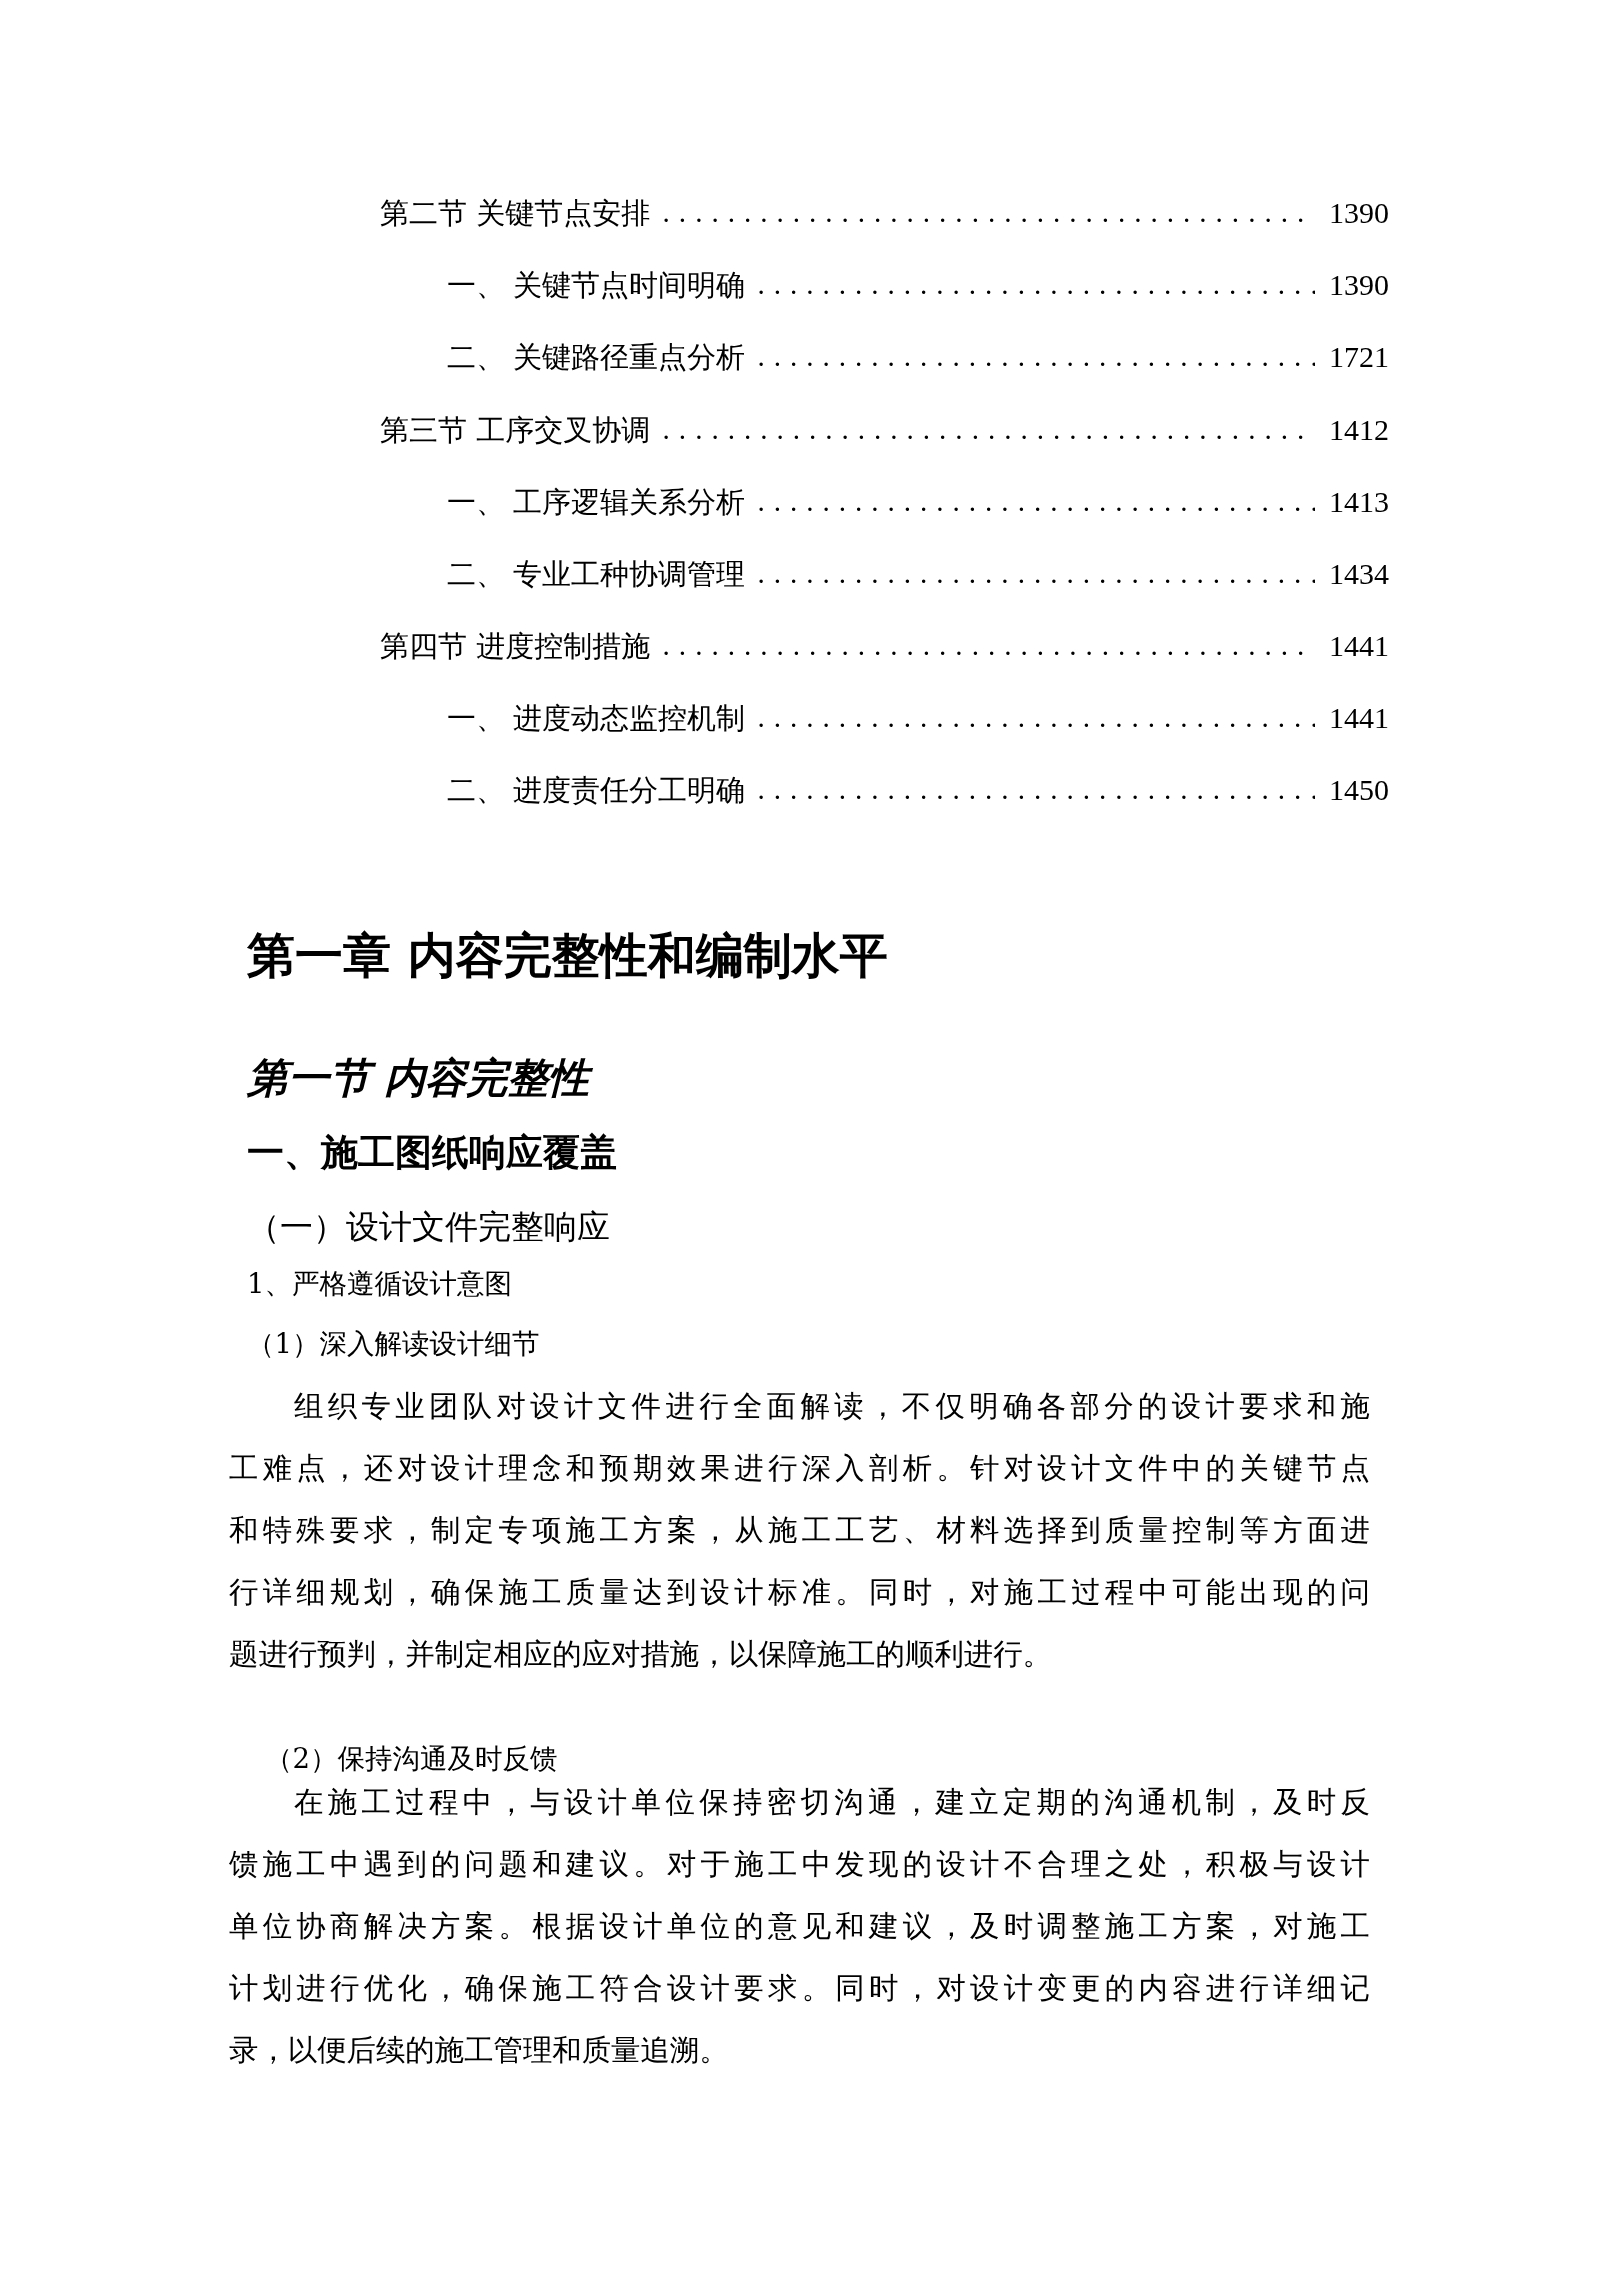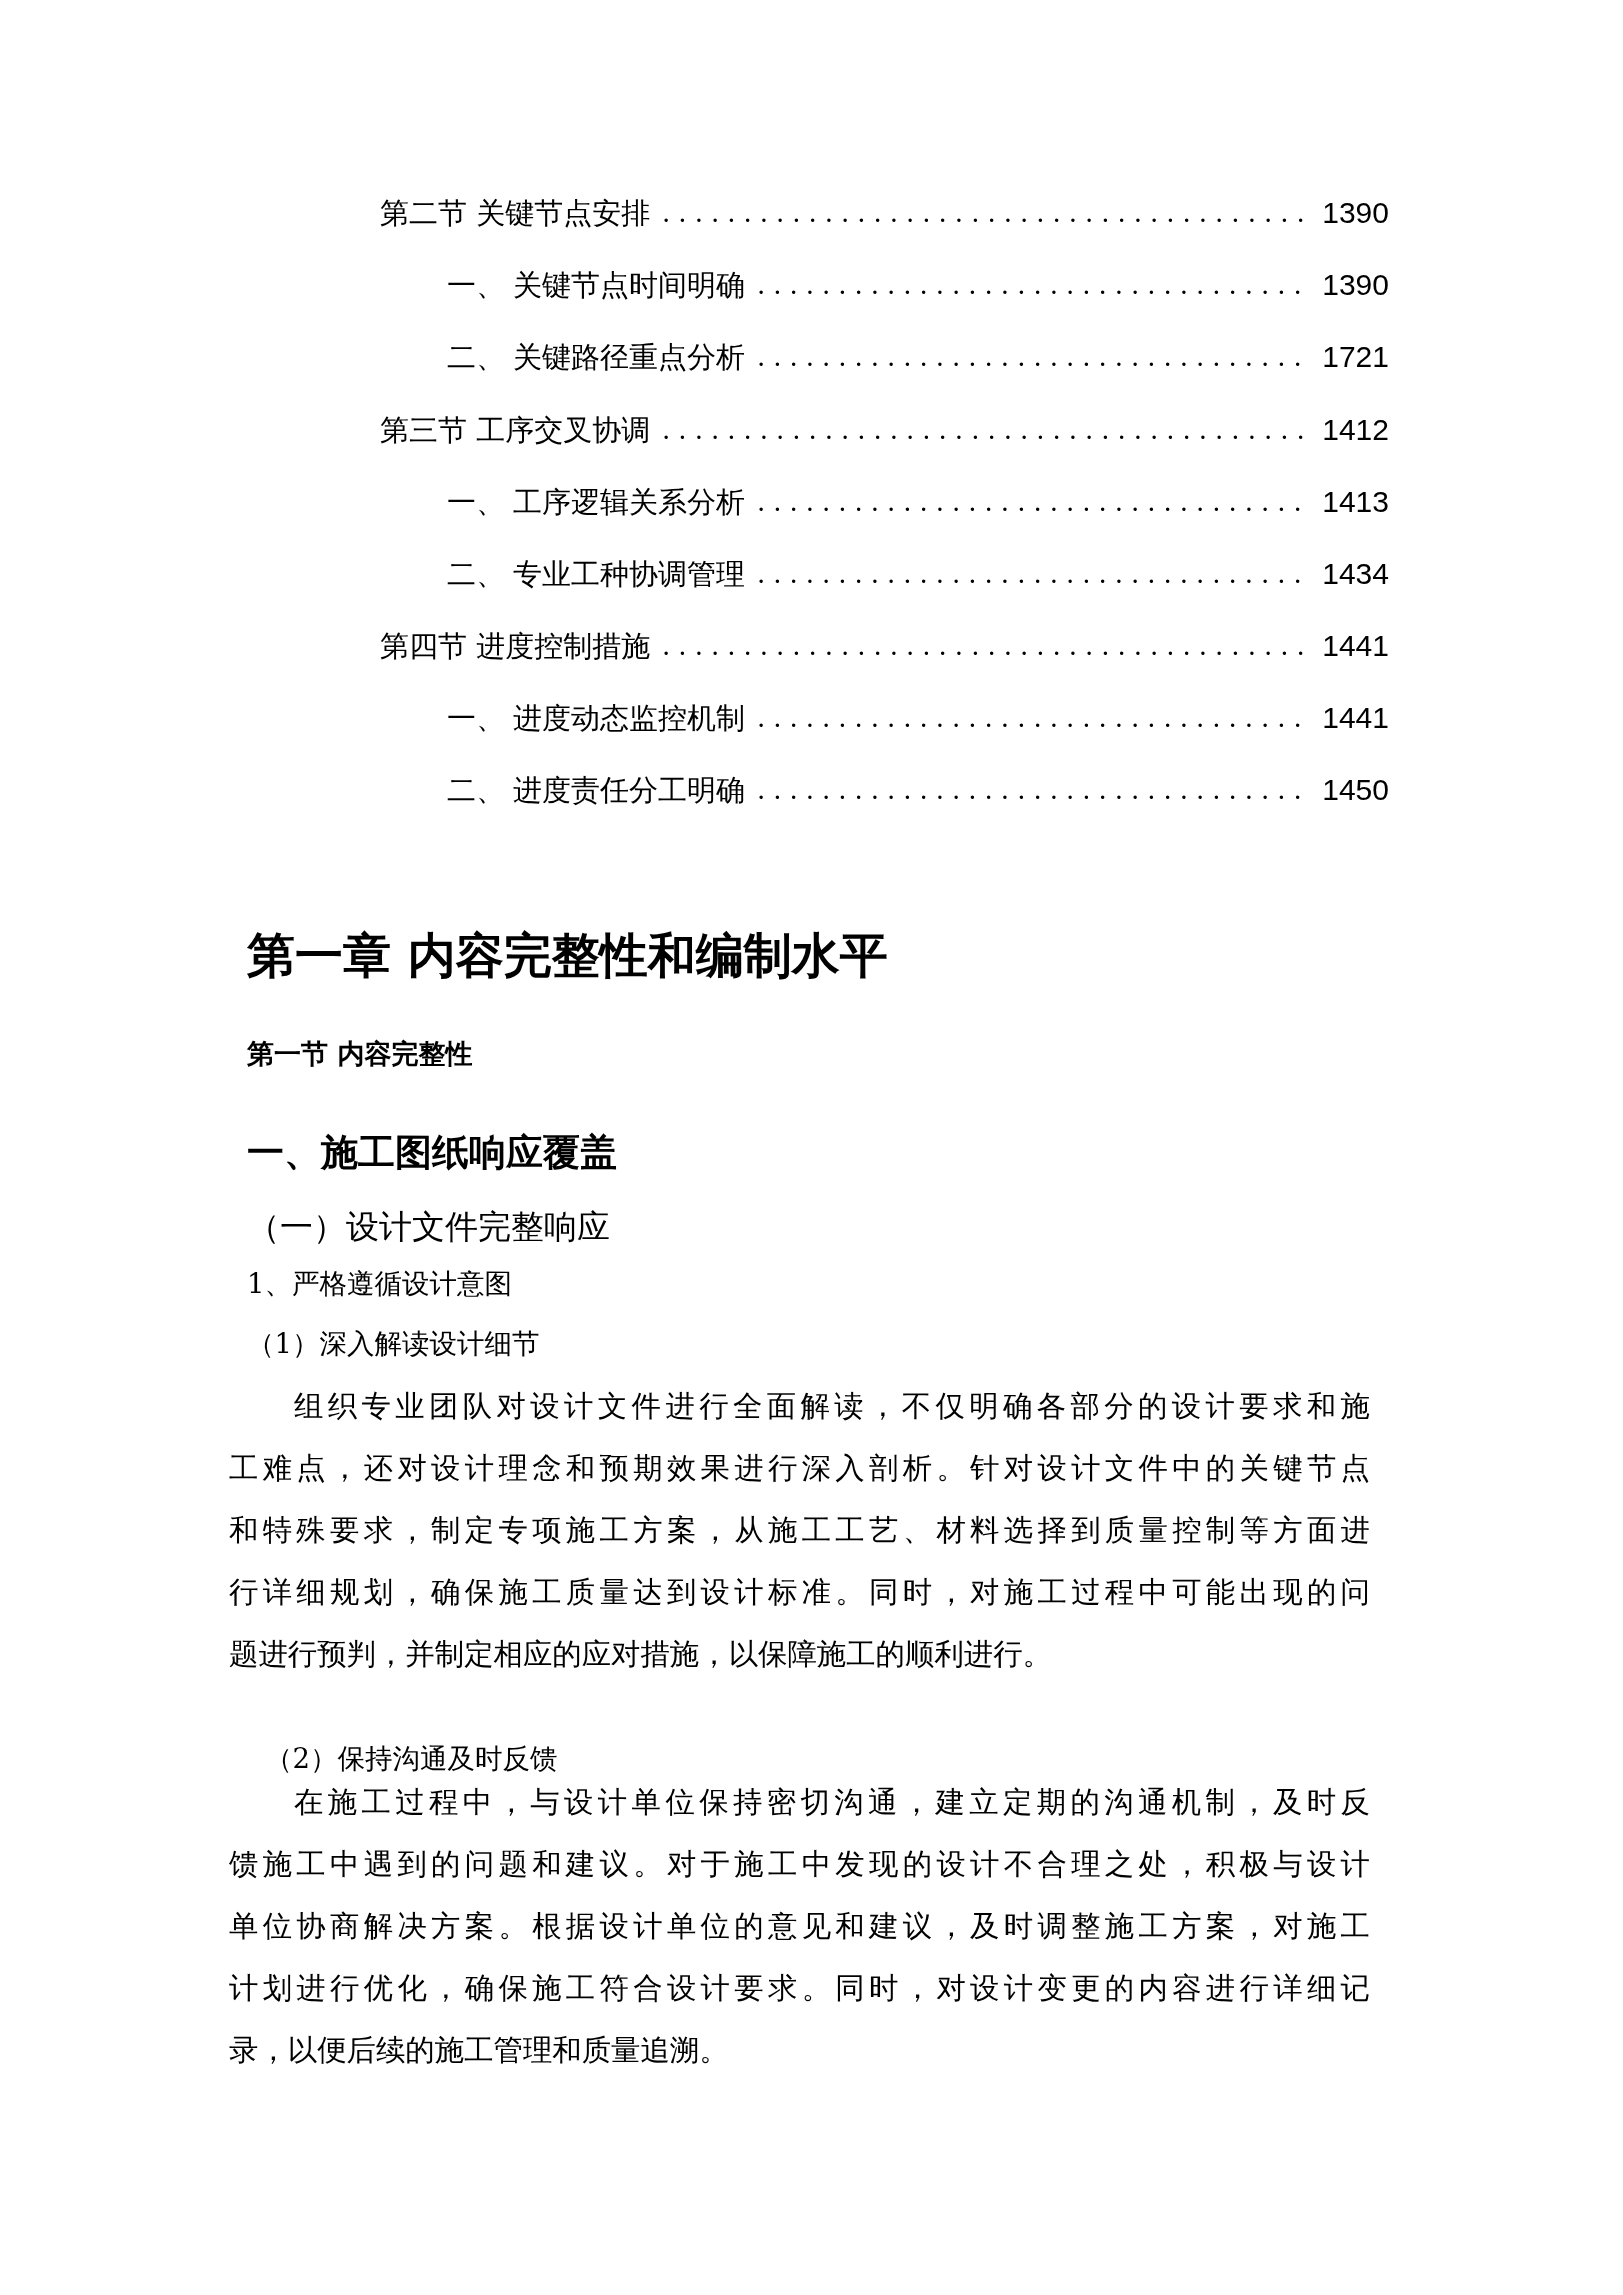--- a/index.html
+++ b/index.html
@@ -52,44 +52,45 @@
       overflow: hidden;
       margin: 0 6.5px 0 3.9px;
       letter-spacing: 8px;
       font-family: "DejaVu Serif", serif;
       font-size: 26px;
       color: #000;
       white-space: nowrap;
     }
     .toc-page {
       flex: 0 0 auto;
-      font-family: Liberation Sans, sans-serif;
+      font-family: Liberation Serif, serif;
       font-size: 30px;
     }
 
     
     .h-chapter {
       position: absolute;
       left: 247px;
       top: 924px;
       font-family: "DejaVu Sans", "Liberation Sans", sans-serif;
       font-weight: bold;
       font-size: 48px;
       line-height: 63px;
       white-space: nowrap;
     }
     .h-section {
       position: absolute;
       left: 247px;
-      top: 1026px;
+      top: 1051px;
       font-family: "DejaVu Sans", "Liberation Sans", sans-serif;
       font-weight: bold;
-      font-size: 27px;
+      font-size: 41px;
       line-height: 55px;
       white-space: nowrap;
+      font-style: italic;
     }
     .h-sub1 {
       position: absolute;
       left: 247px;
       top: 1127px;
       font-family: "DejaVu Sans", "Liberation Sans", sans-serif;
       font-weight: bold;
       font-size: 37px;
       line-height: 51px;
       white-space: nowrap;

